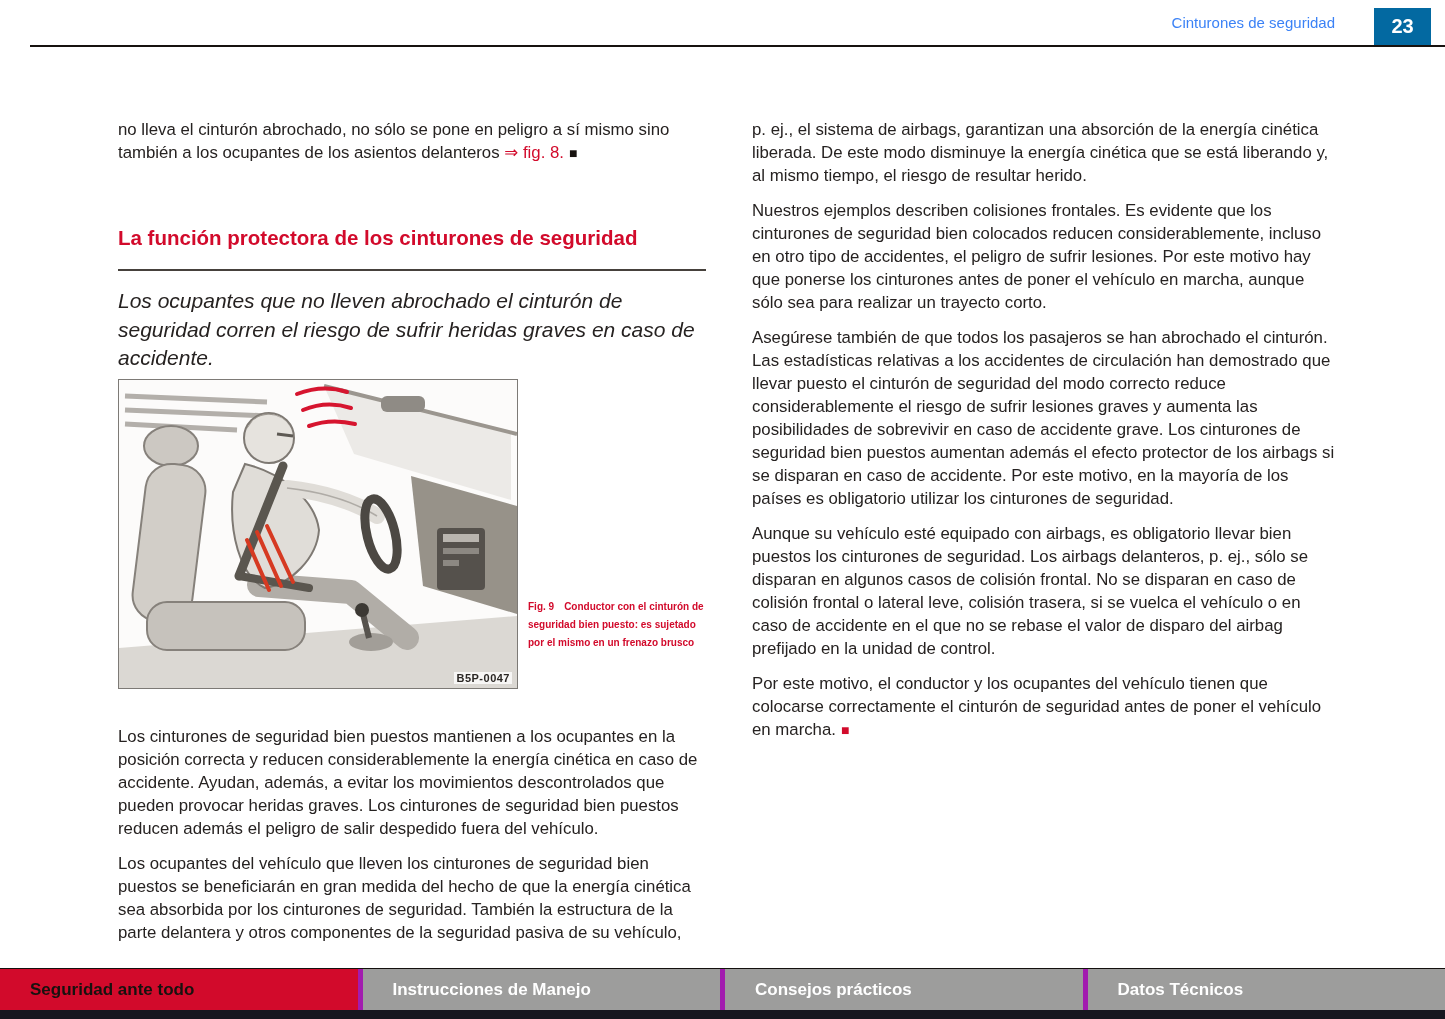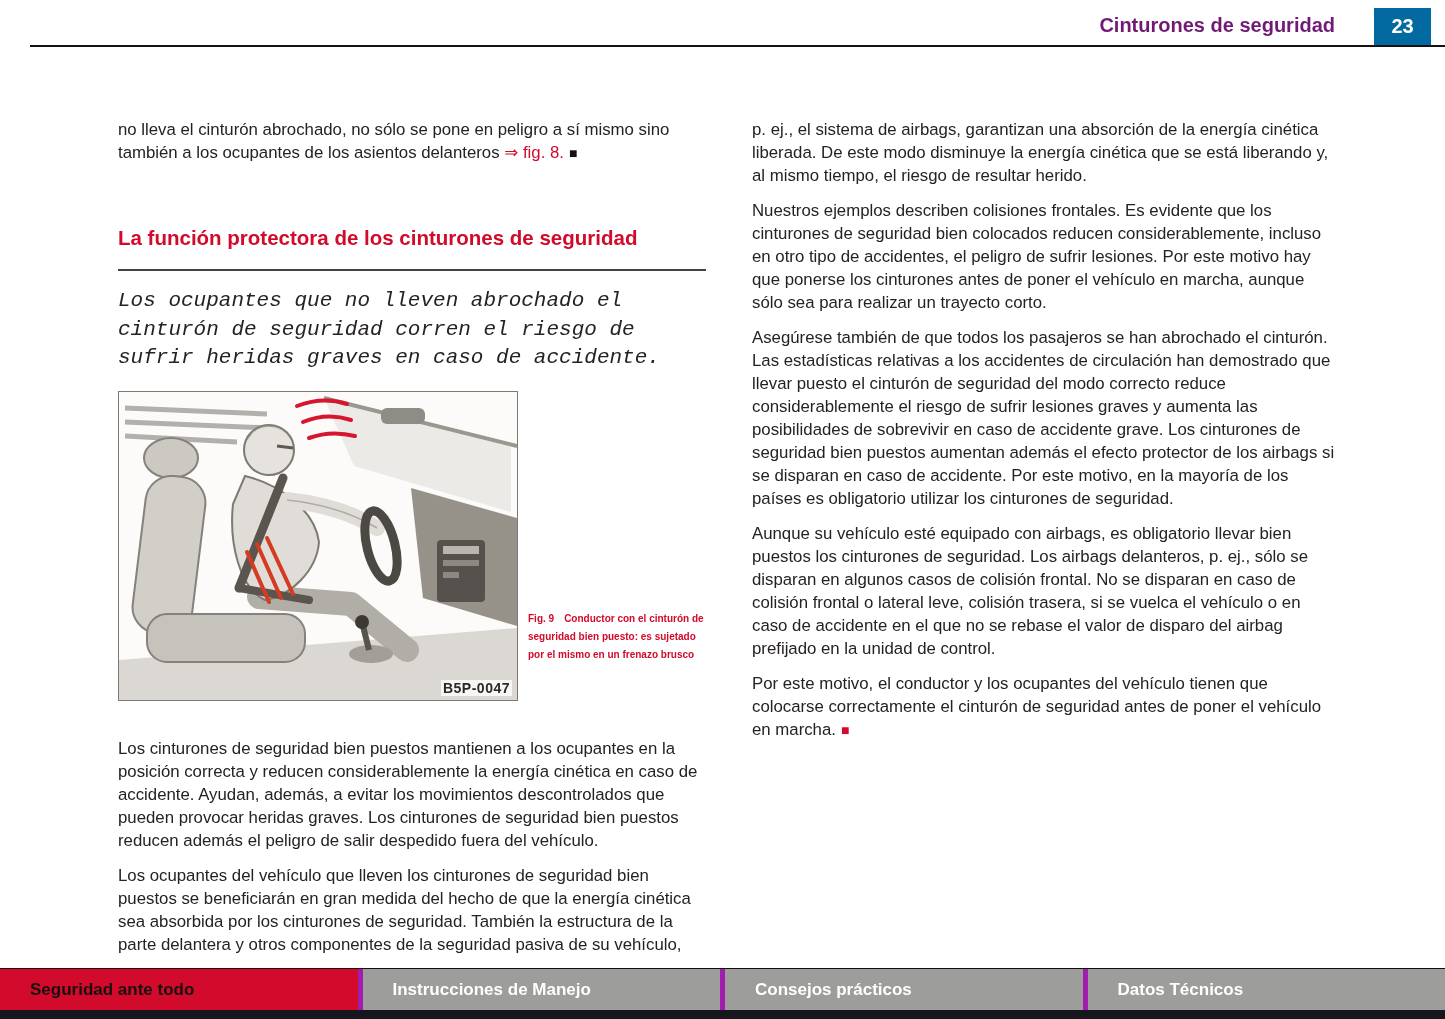--- a/index.html
+++ b/index.html
@@ -7,21 +7,21 @@
   body { font-family:"Liberation Sans", sans-serif; }
   .page {
     position:relative; width:1445px; height:1019px;
     background:#ffffff; color:#262221; overflow:hidden;
     margin:0 auto;
   }
 
   
   .header-title {
     position:absolute; top:14px; right:110px;
-    font-size:20px; font-weight:bold; color:#701a75;
+    font-size:15px; font-weight:normal; color:#3b82f6;
   }
   .page-number-badge {
     position:absolute; top:8px; right:14px; width:57px; height:37px;
     background:#0369a1; color:#ffffff; font-size:20px; font-weight:bold;
     display:flex; align-items:center; justify-content:center;
   }
   .header-rule {
     position:absolute; top:45px; left:30px; right:0; height:2px;
     background:#17120f;
   }
@@ -41,34 +41,33 @@
   .marker-black { color:#17120f; margin-left:5px; font-size:14px; }
   .marker-red   { color:#d20a2b; margin-left:5px; font-size:14px; }
 
   .section-heading {
     font-size:20.5px; line-height:26px; font-weight:bold; color:#d20a2b;
     padding-bottom:18px; border-bottom:2px solid #46413c; margin-bottom:16px;
   }
 
   .lead {
     font-size:21px; line-height:28.7px; font-style:italic; color:#262221;
-    margin-bottom:18px;
-    font-family:Liberation Mono, monospace;
+    margin-bottom:6px;
   }
 
   
   .figure-row { position:relative; height:310px; margin-bottom:36px; }
   .figure {
     position:absolute; left:0; top:0; width:400px; height:310px;
     border:1px solid #7d7a76; background:#fcfbfa;
   }
   .figure svg { display:block; width:100%; height:100%; }
   .figure-code {
     position:absolute; right:5px; bottom:4px;
-    font-size:14px; font-weight:bold; color:#2b2724; letter-spacing:0.5px;
+    font-size:11px; font-weight:bold; color:#2b2724; letter-spacing:0.5px;
     background:rgba(252,251,250,0.85); padding:0 2px;
   }
   .figure-caption {
     position:absolute; left:410px; top:219px; width:180px;
     color:#d20a2b; font-weight:bold; font-size:10px; line-height:18px;
   }
   .caption-fig-label { margin-right:10px; }
 
   
   .footer-rule {

